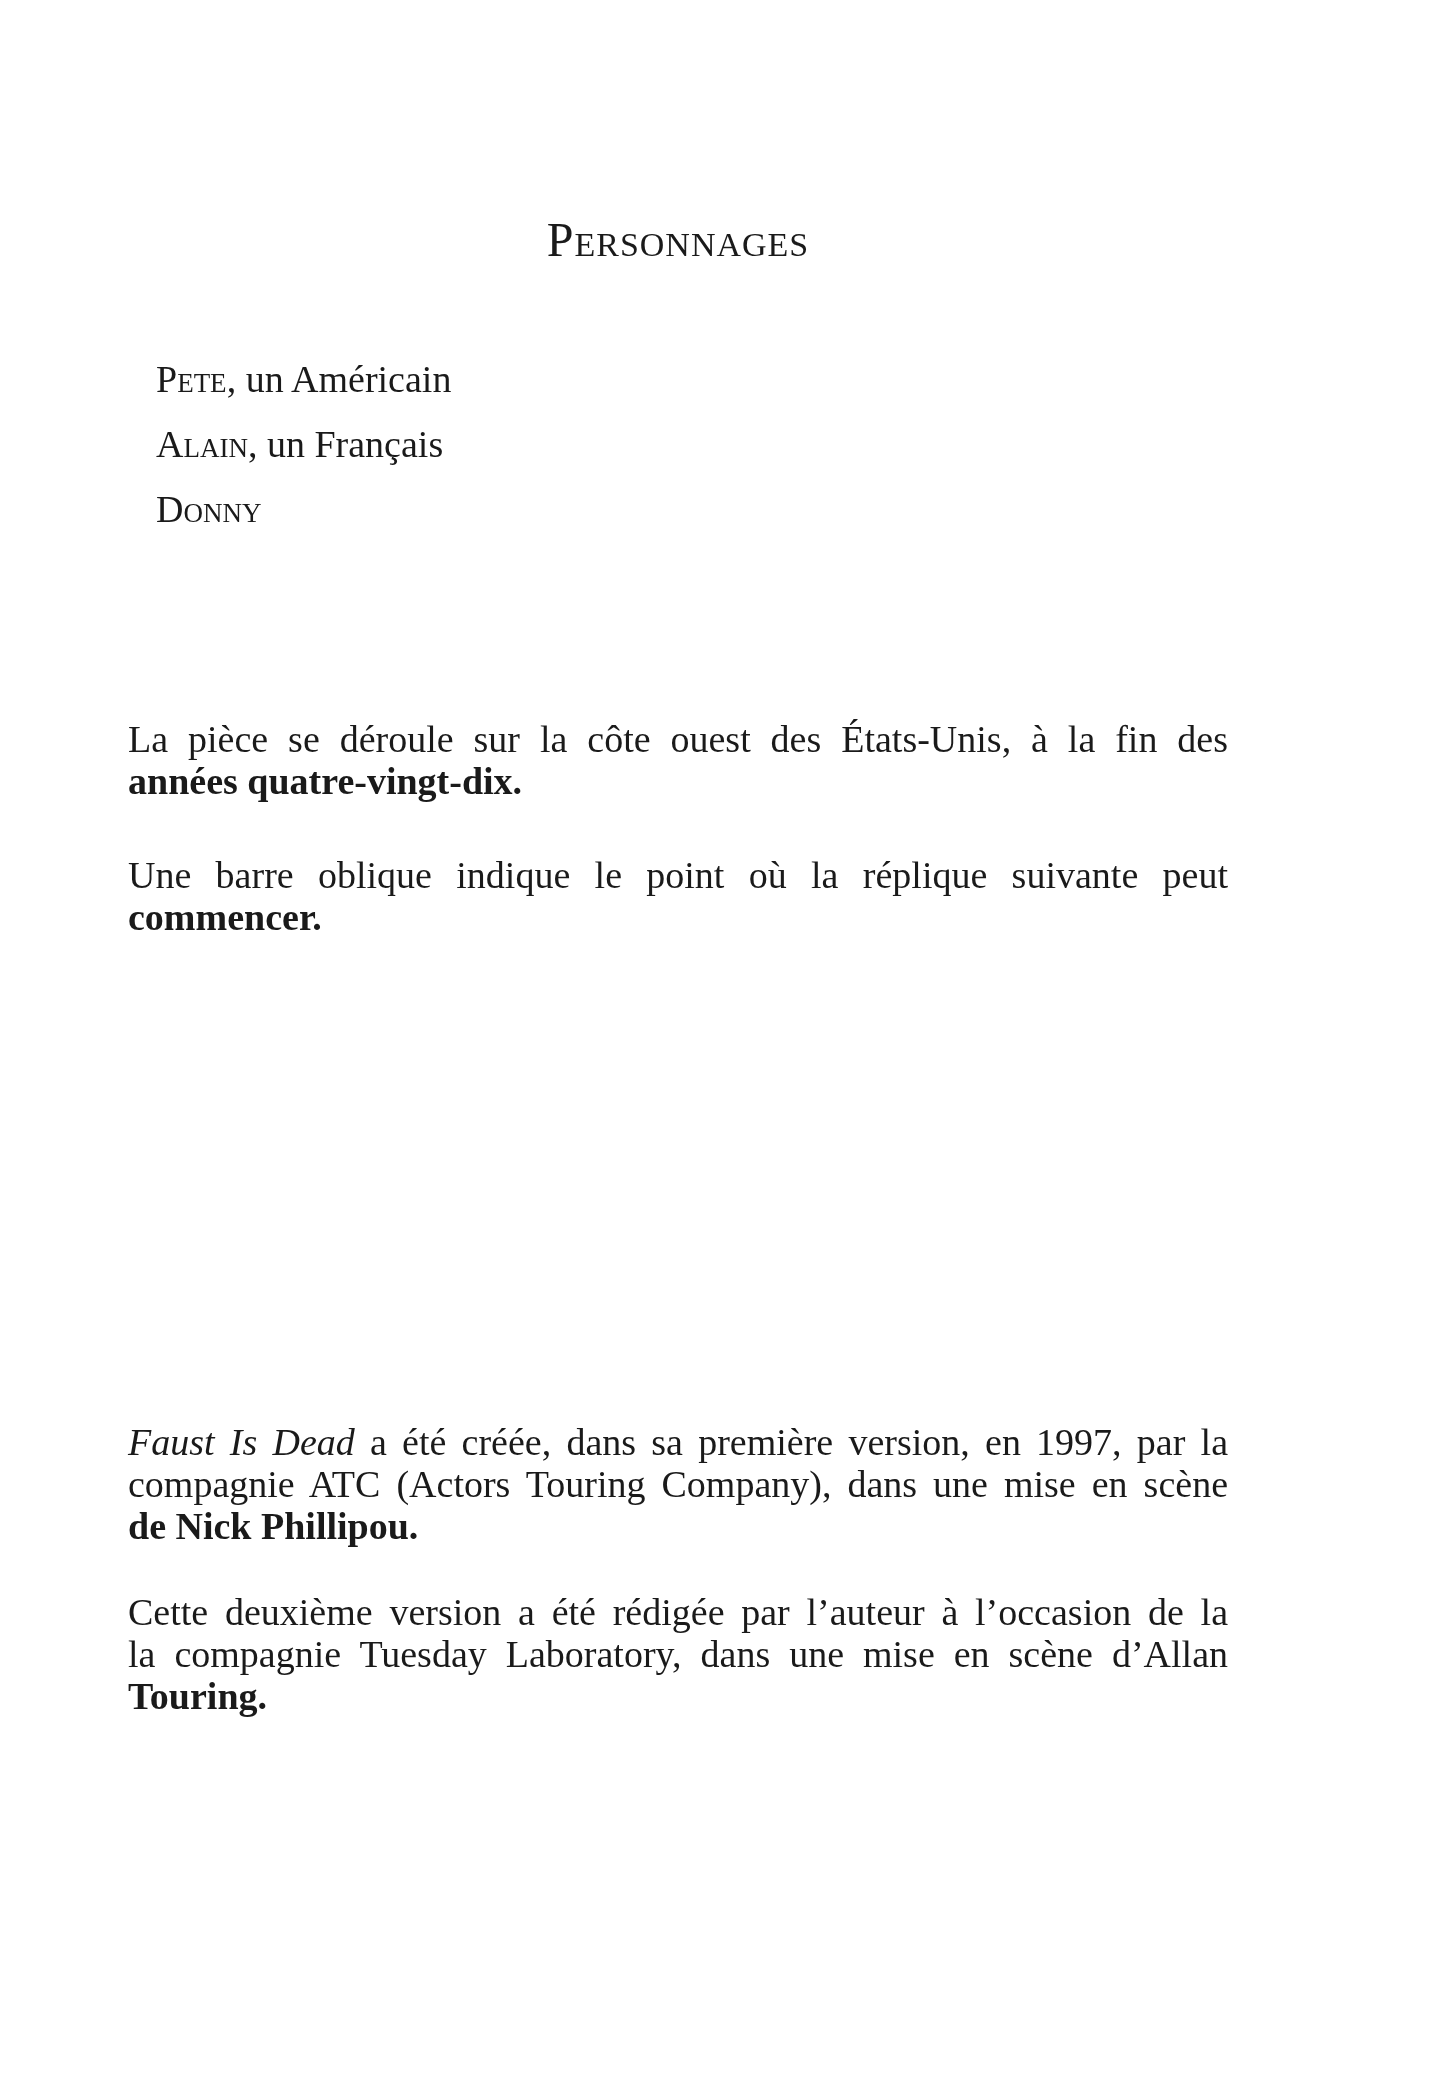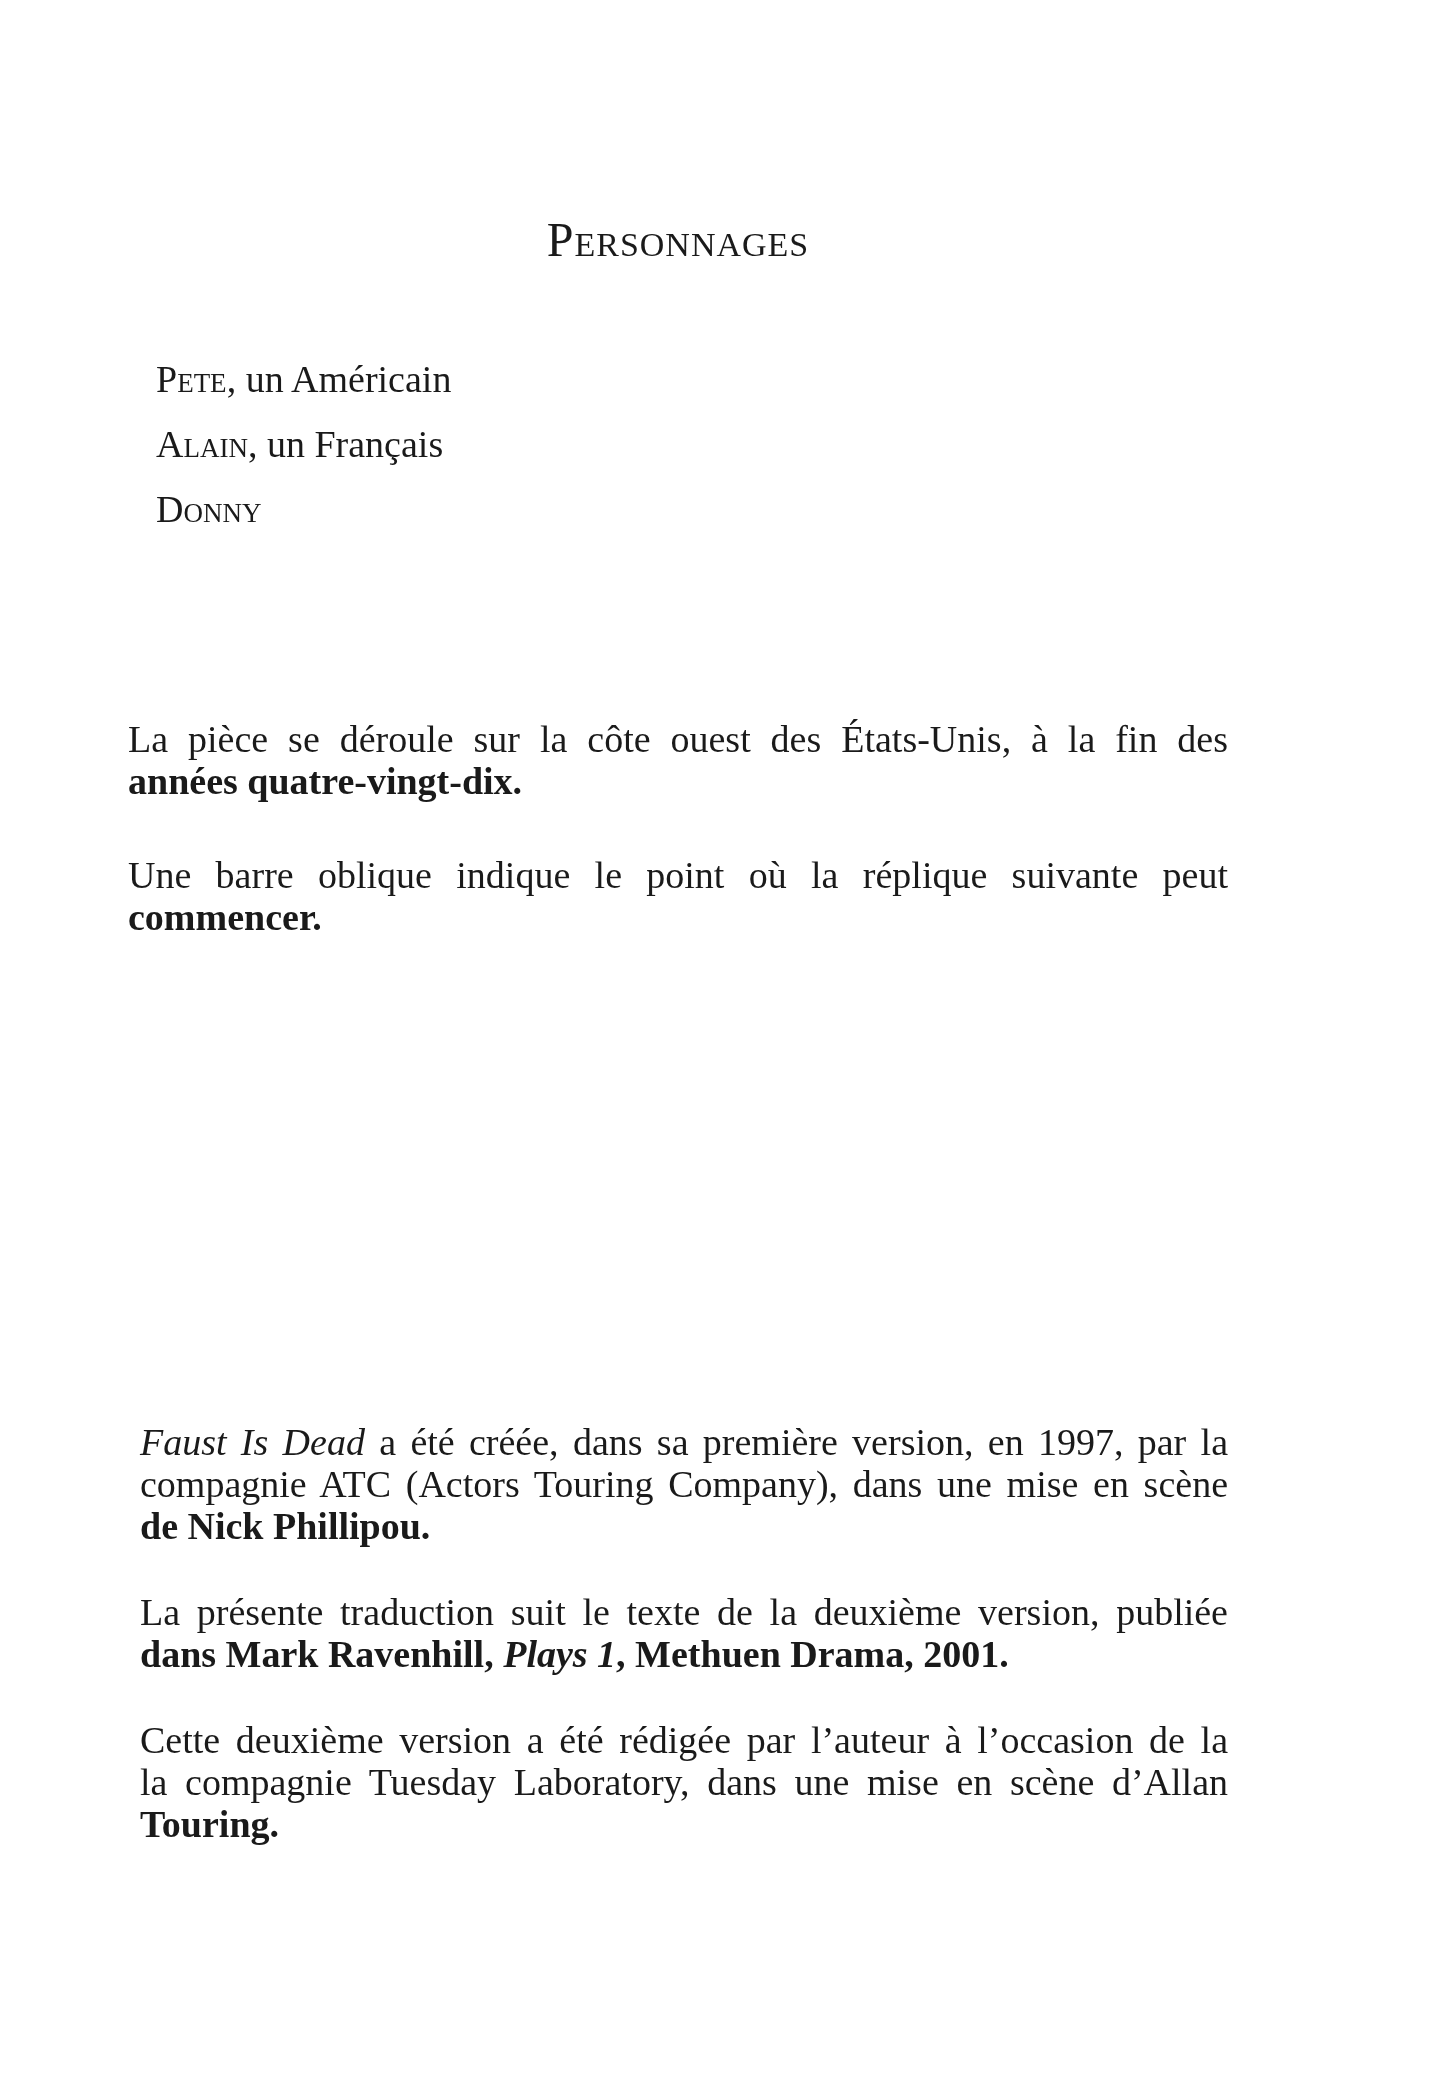--- a/index.html
+++ b/index.html
@@ -44,21 +44,21 @@
   .text-block {
     position: absolute;
     left: 128px;
     width: 1100px;
     font-size: 38px;
     line-height: 42px;
   }
   .block-top { top: 718px; }
   .block-bottom { top: 1421px; }
   .block-top .para { margin: 0 0 52px 0; }
-  .block-bottom .para { margin: 0 0 44px 12px; }
+  .block-bottom .para { margin: 0 0 44px 0; }
   .para:last-child { margin-bottom: 0; }
   .jline {
     text-align: justify;
     text-align-last: justify;
   }
   .lastline {
     text-align: left;
     font-weight: bold;
   }
   .jline i, .lastline i {
@@ -97,23 +97,19 @@
     </div>
   </div>
 
   <div class="text-block block-bottom">
     <div class="para">
       <div class="jline"><i>Faust Is Dead</i><span> a été créée, dans sa première version, en 1997, par la</span></div>
       <div class="jline"><span>compagnie ATC (Actors Touring Company), dans une mise en scène</span></div>
       <div class="lastline"><span>de Nick Phillipou.</span></div>
     </div>
     <div class="para">
-      <div class="jline"><span>La présente traduction suit le texte de la deuxième version, publiée</span></div>
-      <div class="lastline"><span>dans Mark Ravenhill, </span><i>Plays 1</i><span>, Methuen Drama, 2001.</span></div>
-    </div>
-    <div class="para">
       <div class="jline"><span>Cette deuxième version a été rédigée par l’auteur à l’occasion de la</span></div>
       <div class="jline"><span>la compagnie Tuesday Laboratory, dans une mise en scène d’Allan</span></div>
       <div class="lastline"><span>Touring.</span></div>
     </div>
   </div>
 
 </div>
 
 </body></html>

